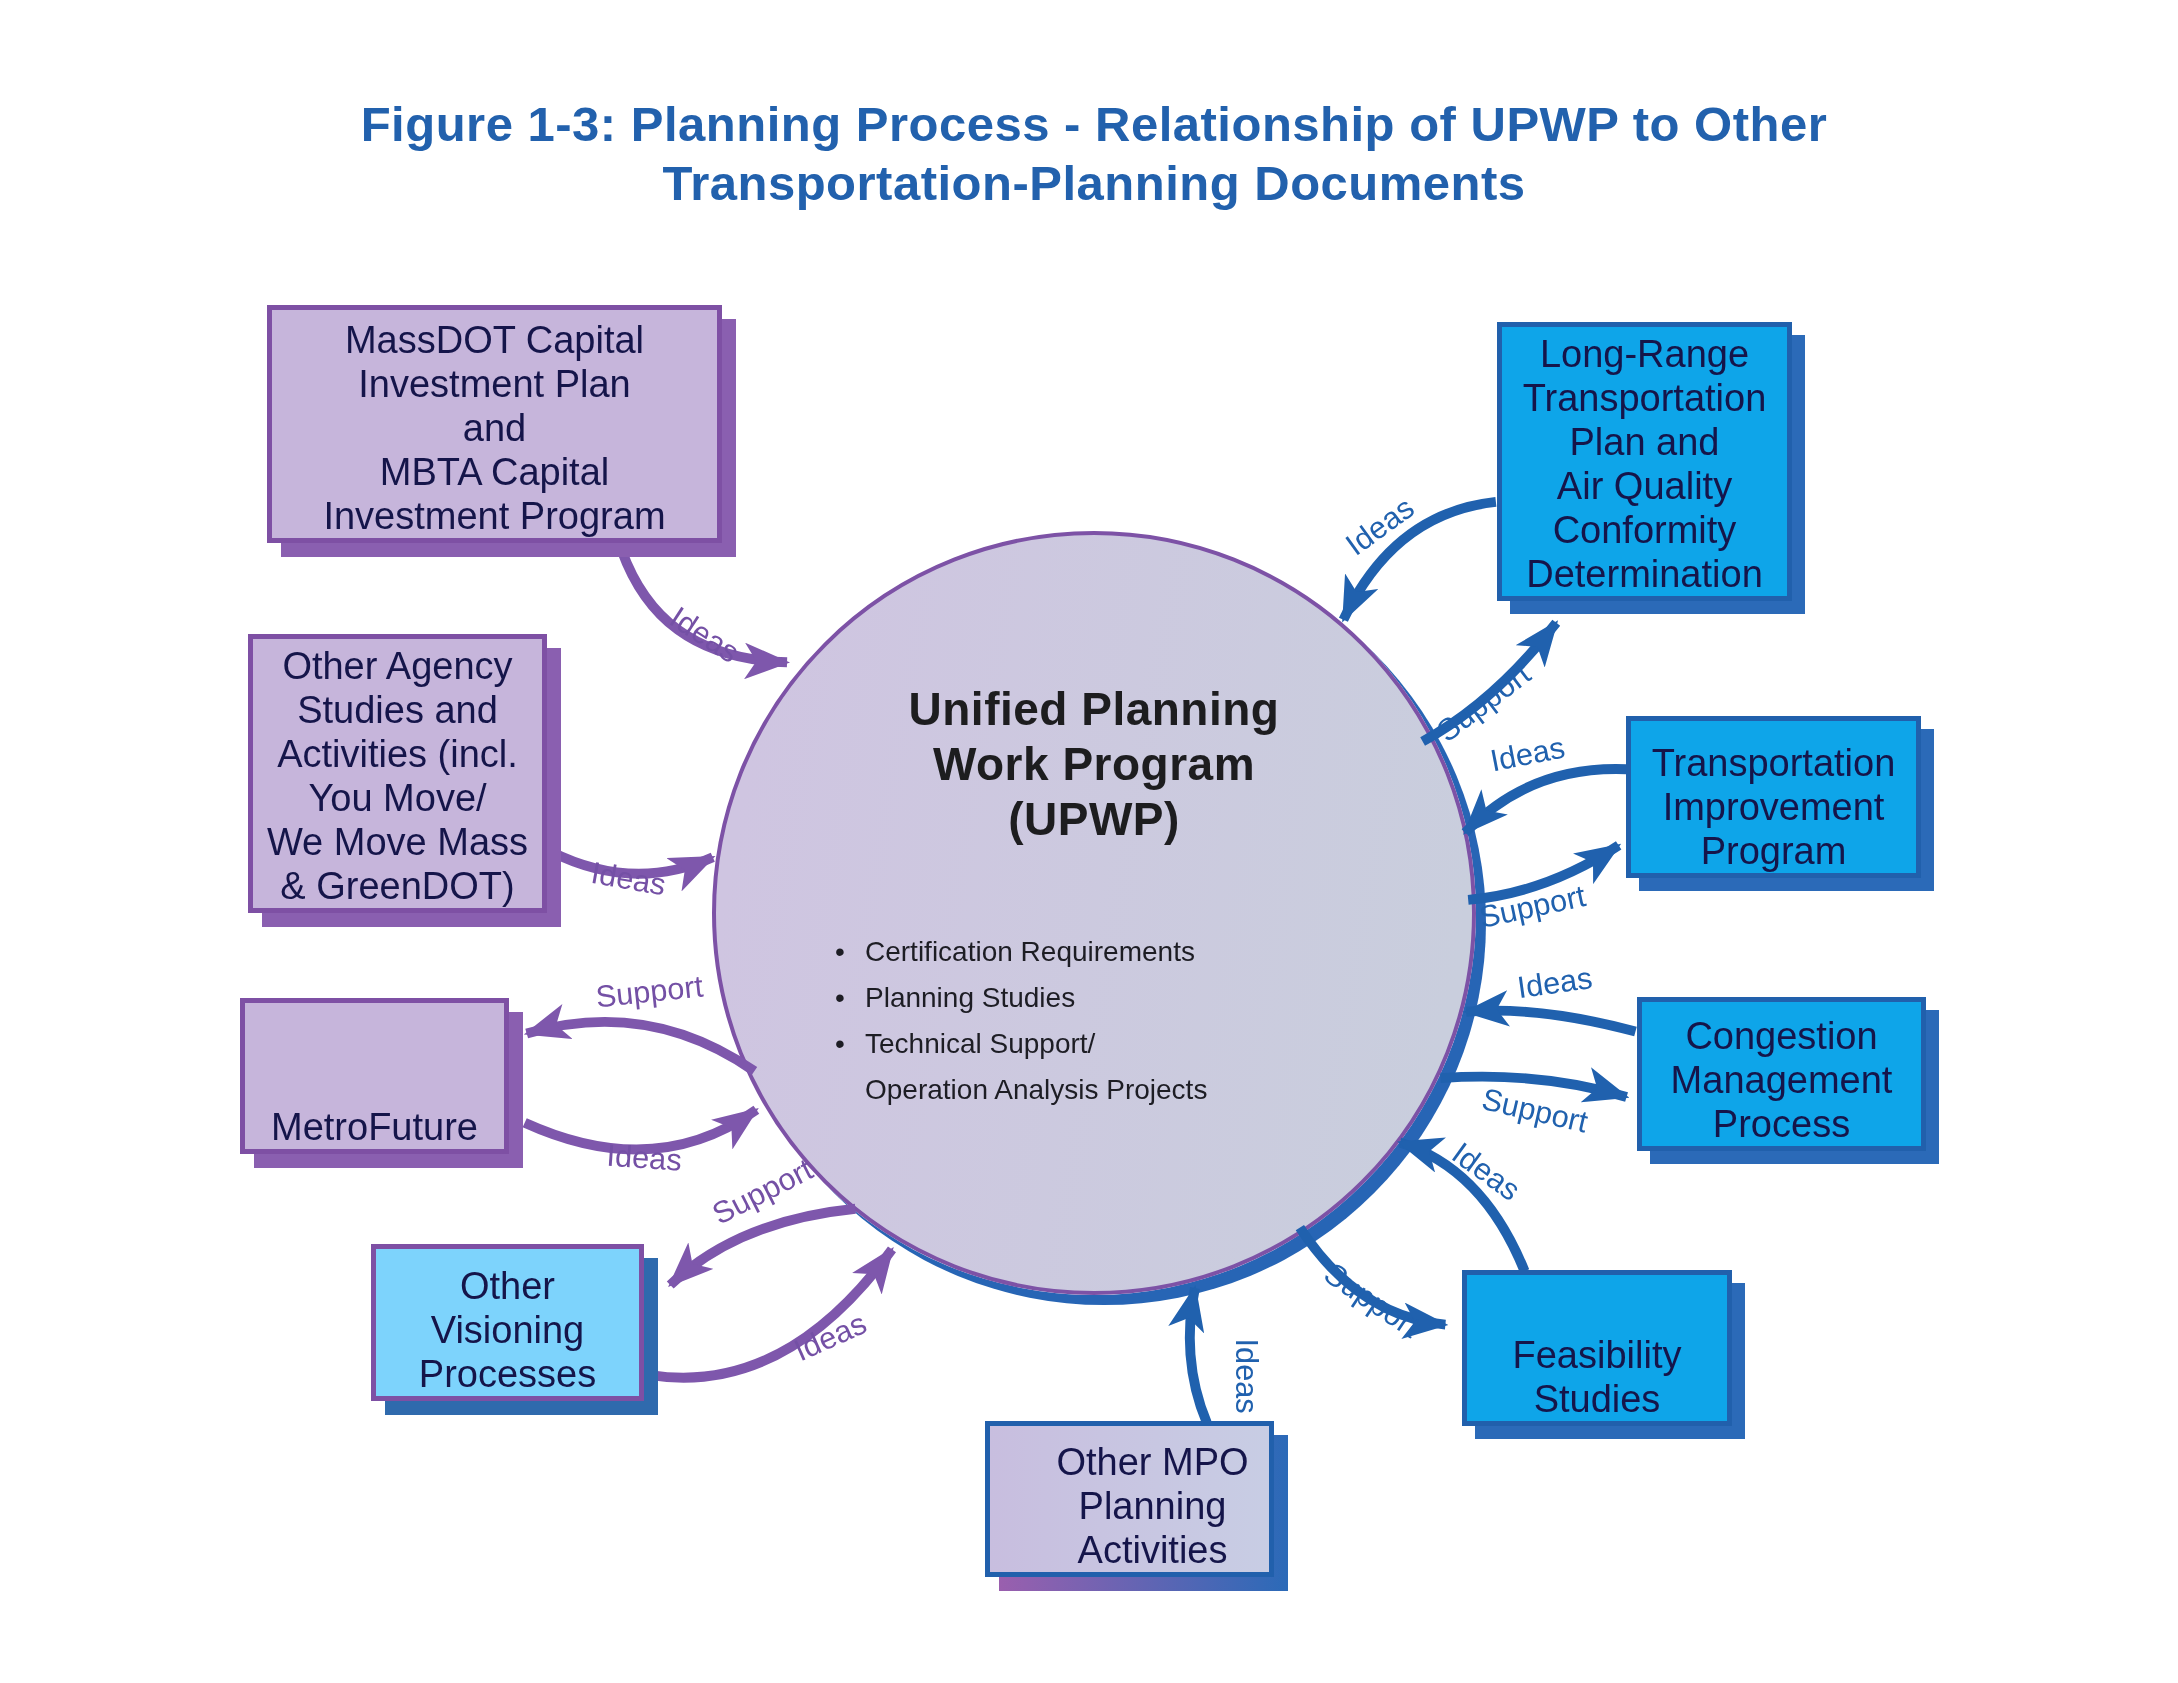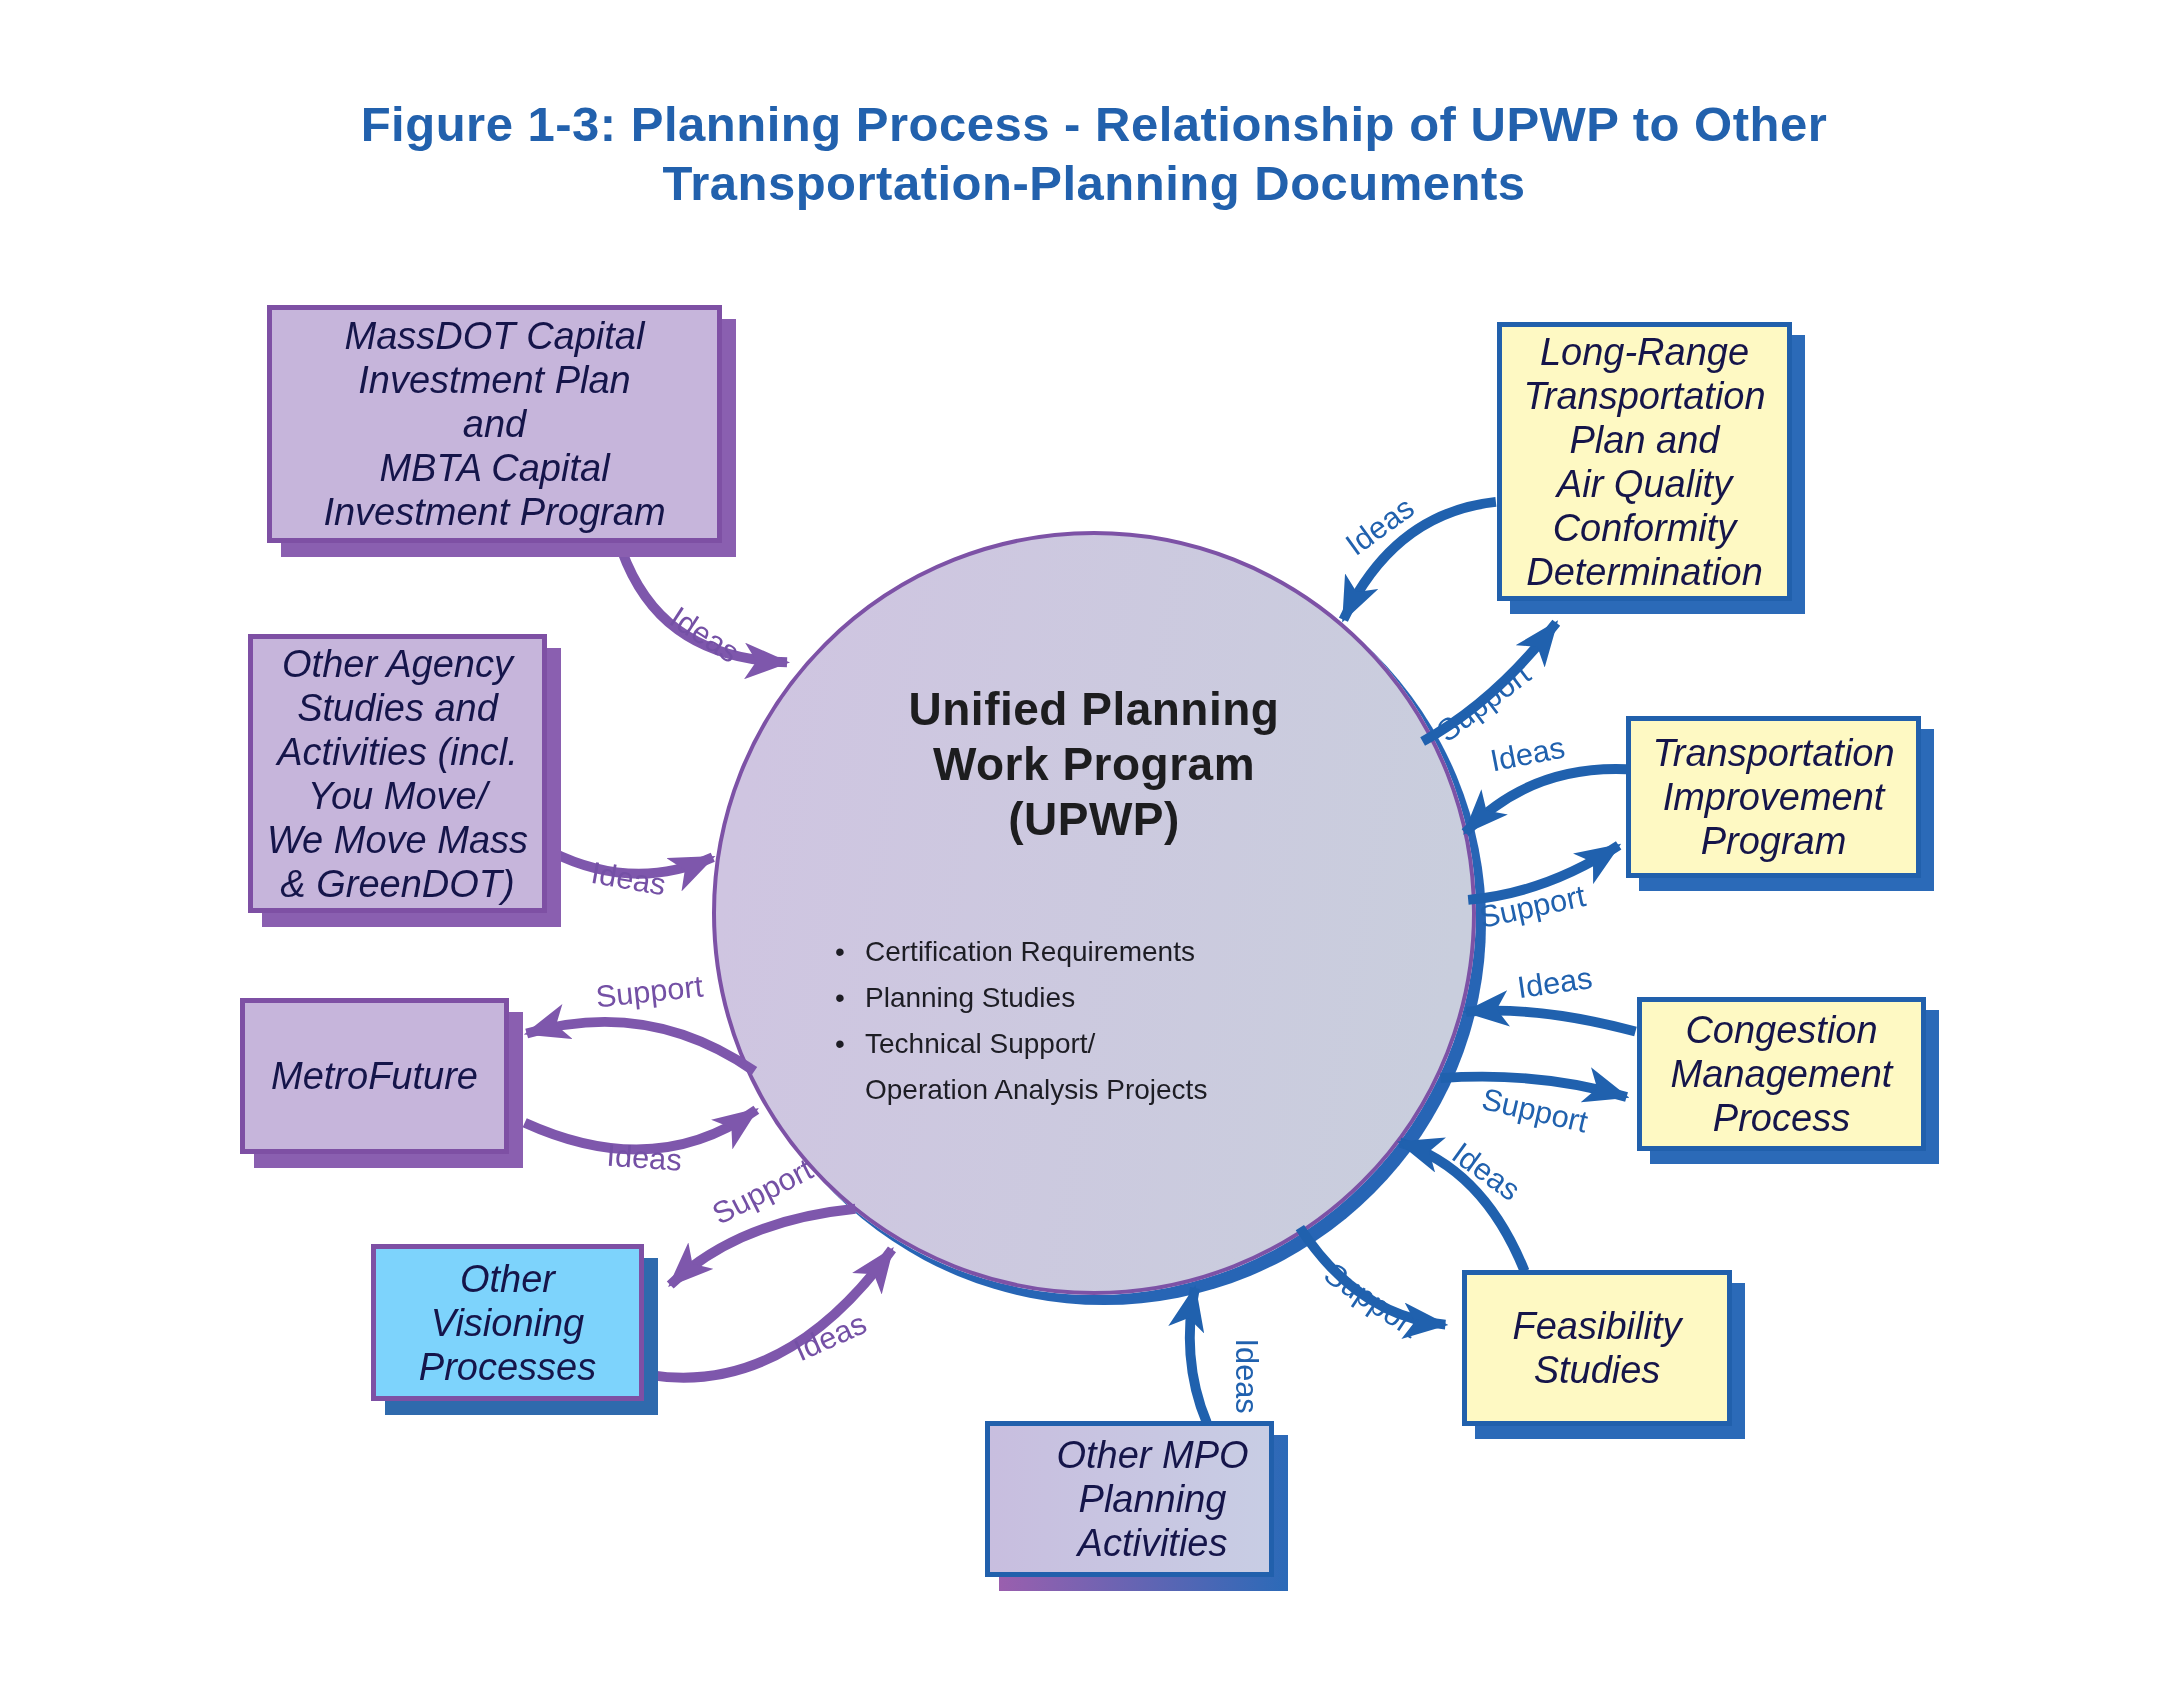--- a/index.html
+++ b/index.html
@@ -32,25 +32,25 @@
   }
   .c-bullets {
     list-style:none; margin:82px 0 0 117px; padding:0;
     font-size:28px; line-height:46px; color:#1d1d24;
   }
   .c-bullets li { position:relative; padding-left:32px; white-space:pre-line; }
   .c-bullets li::before { content:"\2022"; position:absolute; left:2px; }
 
   .box {
     position:absolute; box-sizing:border-box; border:5px solid;
-    display:flex; flex-direction:column; justify-content:center;
-    text-align:center; font-size:38px; line-height:44px; color:#15154a;font-style:italic;
+    display:flex; flex-direction:column; justify-content:flex-end;
+    text-align:center; font-size:38px; line-height:44px; color:#15154a;
   }
   .purple { background:#c6b5db; border-color:#7e50a4; box-shadow:14px 14px 0 #8a5fb0; }
-  .blue   { background:#fef9c3; border-color:#2160ac; box-shadow:13px 13px 0 #2b6ab8; }
+  .blue   { background:#0ea5e9; border-color:#2160ac; box-shadow:13px 13px 0 #2b6ab8; }
   .purple-blueshadow { background:#7dd3fc; border-color:#7e50a4; box-shadow:14px 14px 0 #2f6aad; }
   .mpo-grad { background:linear-gradient(90deg,#c8bedf,#c8cde4); border-color:#2160ac; box-shadow:none;padding-left:46px; }
   .shadow-mpo {
     position:absolute; background:linear-gradient(90deg,#9a5fae,#2b6ab8);
   }
 </style>
 </head>
 <body>
 
 <div class="canvas">

